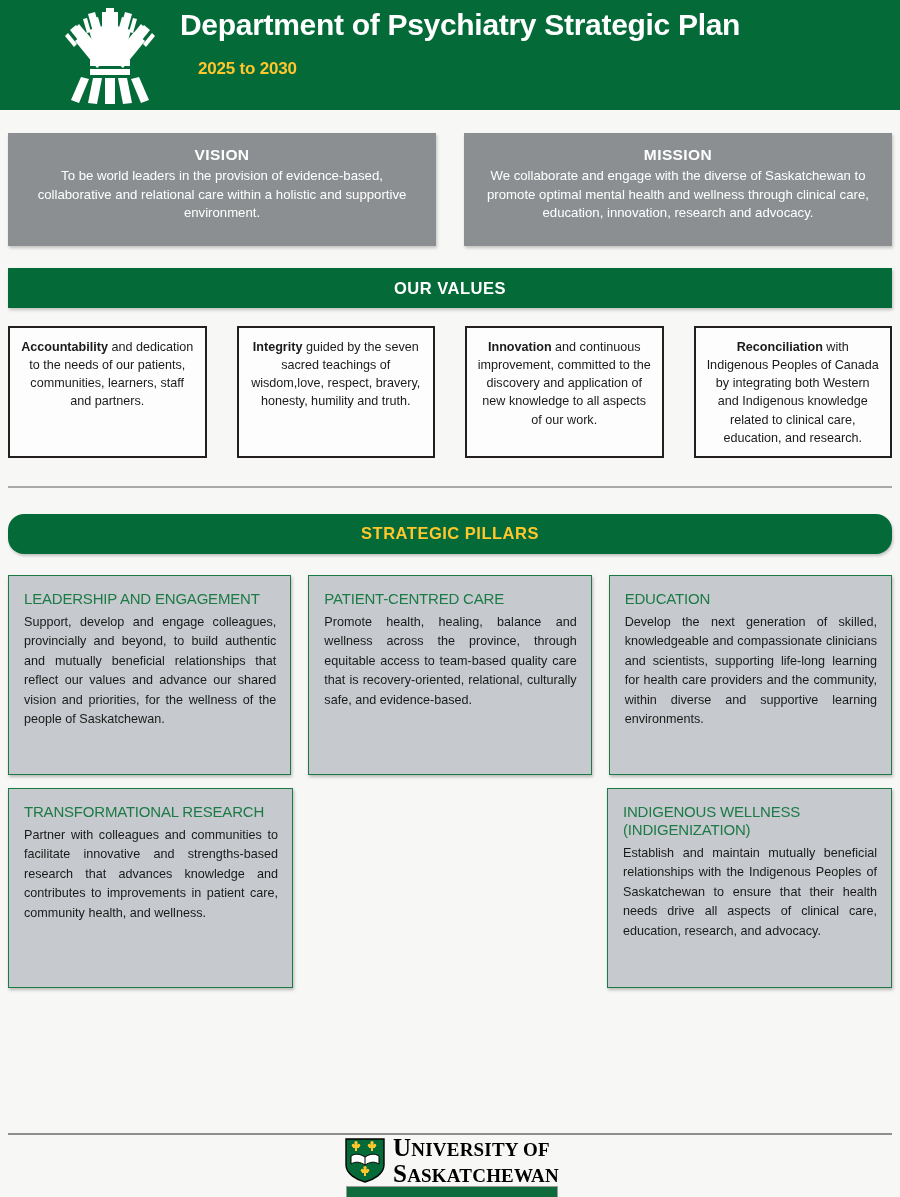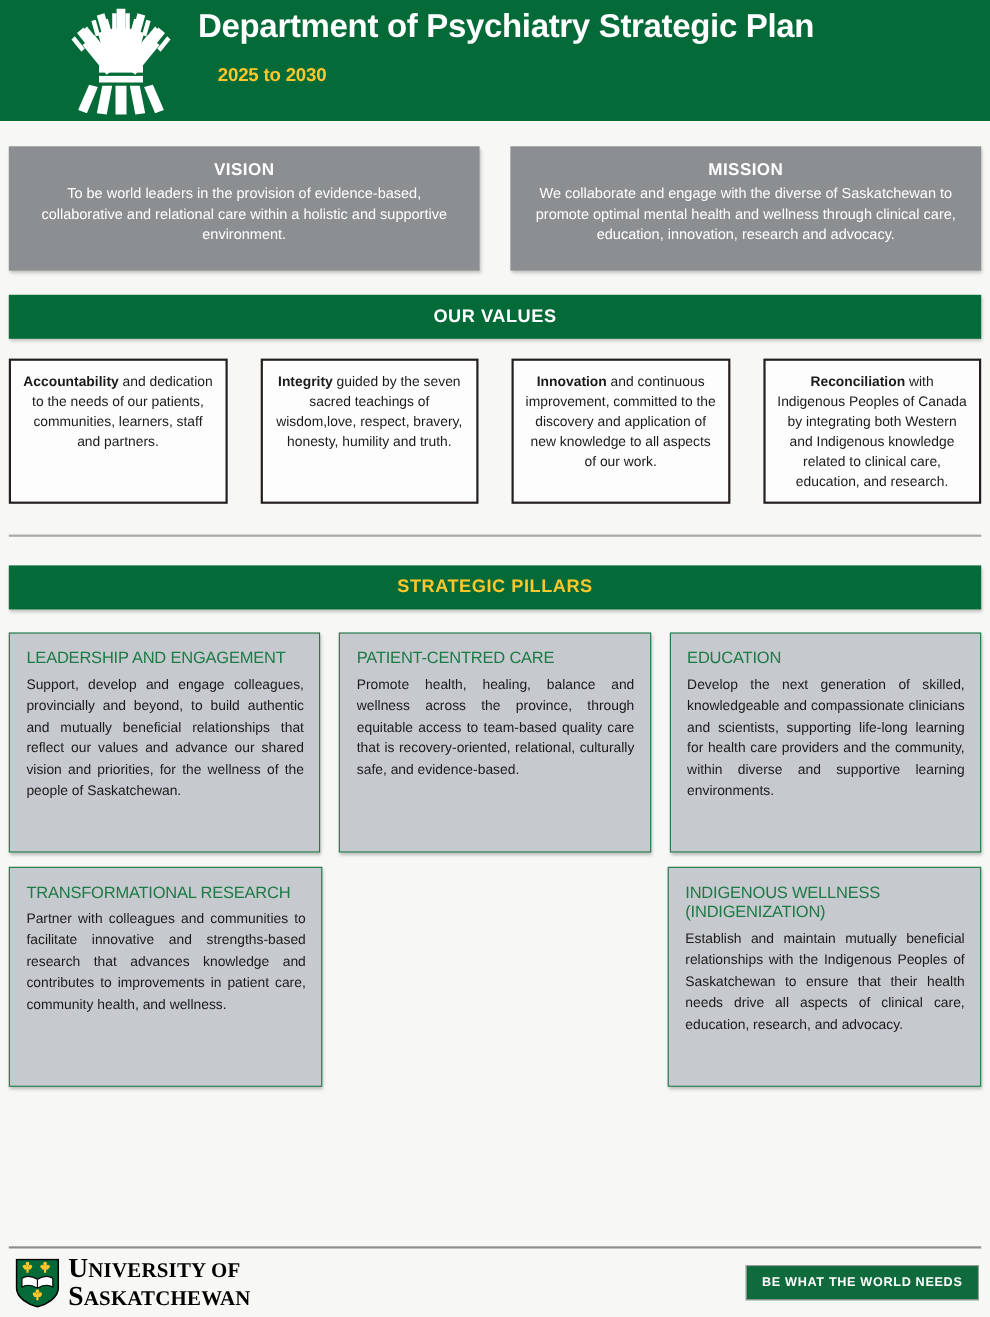--- a/index.html
+++ b/index.html
@@ -89,21 +89,21 @@
     box-shadow: 1px 2px 3px rgba(0,0,0,0.22);
   }
   .bar-label {
     font-size: 16.5px;
     font-weight: bold;
     letter-spacing: 0.5px;
   }
   .bar-values .bar-label { color: #ffffff; }
   .bar-pillars .bar-label { color: #ffc72c; }
   .bar-values { margin-top: 22px; text-align: right; }
-  .bar-pillars { margin-top: 0; }
+  .bar-pillars { margin-top: 0; border-radius: 16px; }
 
   
   .values-row {
     display: flex;
     gap: 30px;
     padding: 18px 8px 0 8px;
     box-sizing: border-box;
   }
   .value-card {
     flex: 1 1 0;
@@ -167,20 +167,21 @@
     position: absolute;
     left: 0;
     right: 0;
     bottom: 0;
     height: 62px;
     padding: 0 10px 0 14px;
     box-sizing: border-box;
     display: flex;
     align-items: center;
     justify-content: space-between;
+    flex-direction: column;
   }
   .footer-brand { display: flex; align-items: center; }
   .crest { width: 40px; height: 45px; flex: 0 0 40px; }
   .wordmark {
     margin-left: 8px;
     font-family: "Liberation Serif", serif;
     color: #000000;
     line-height: 1.02;
   }
   .wordmark div {

